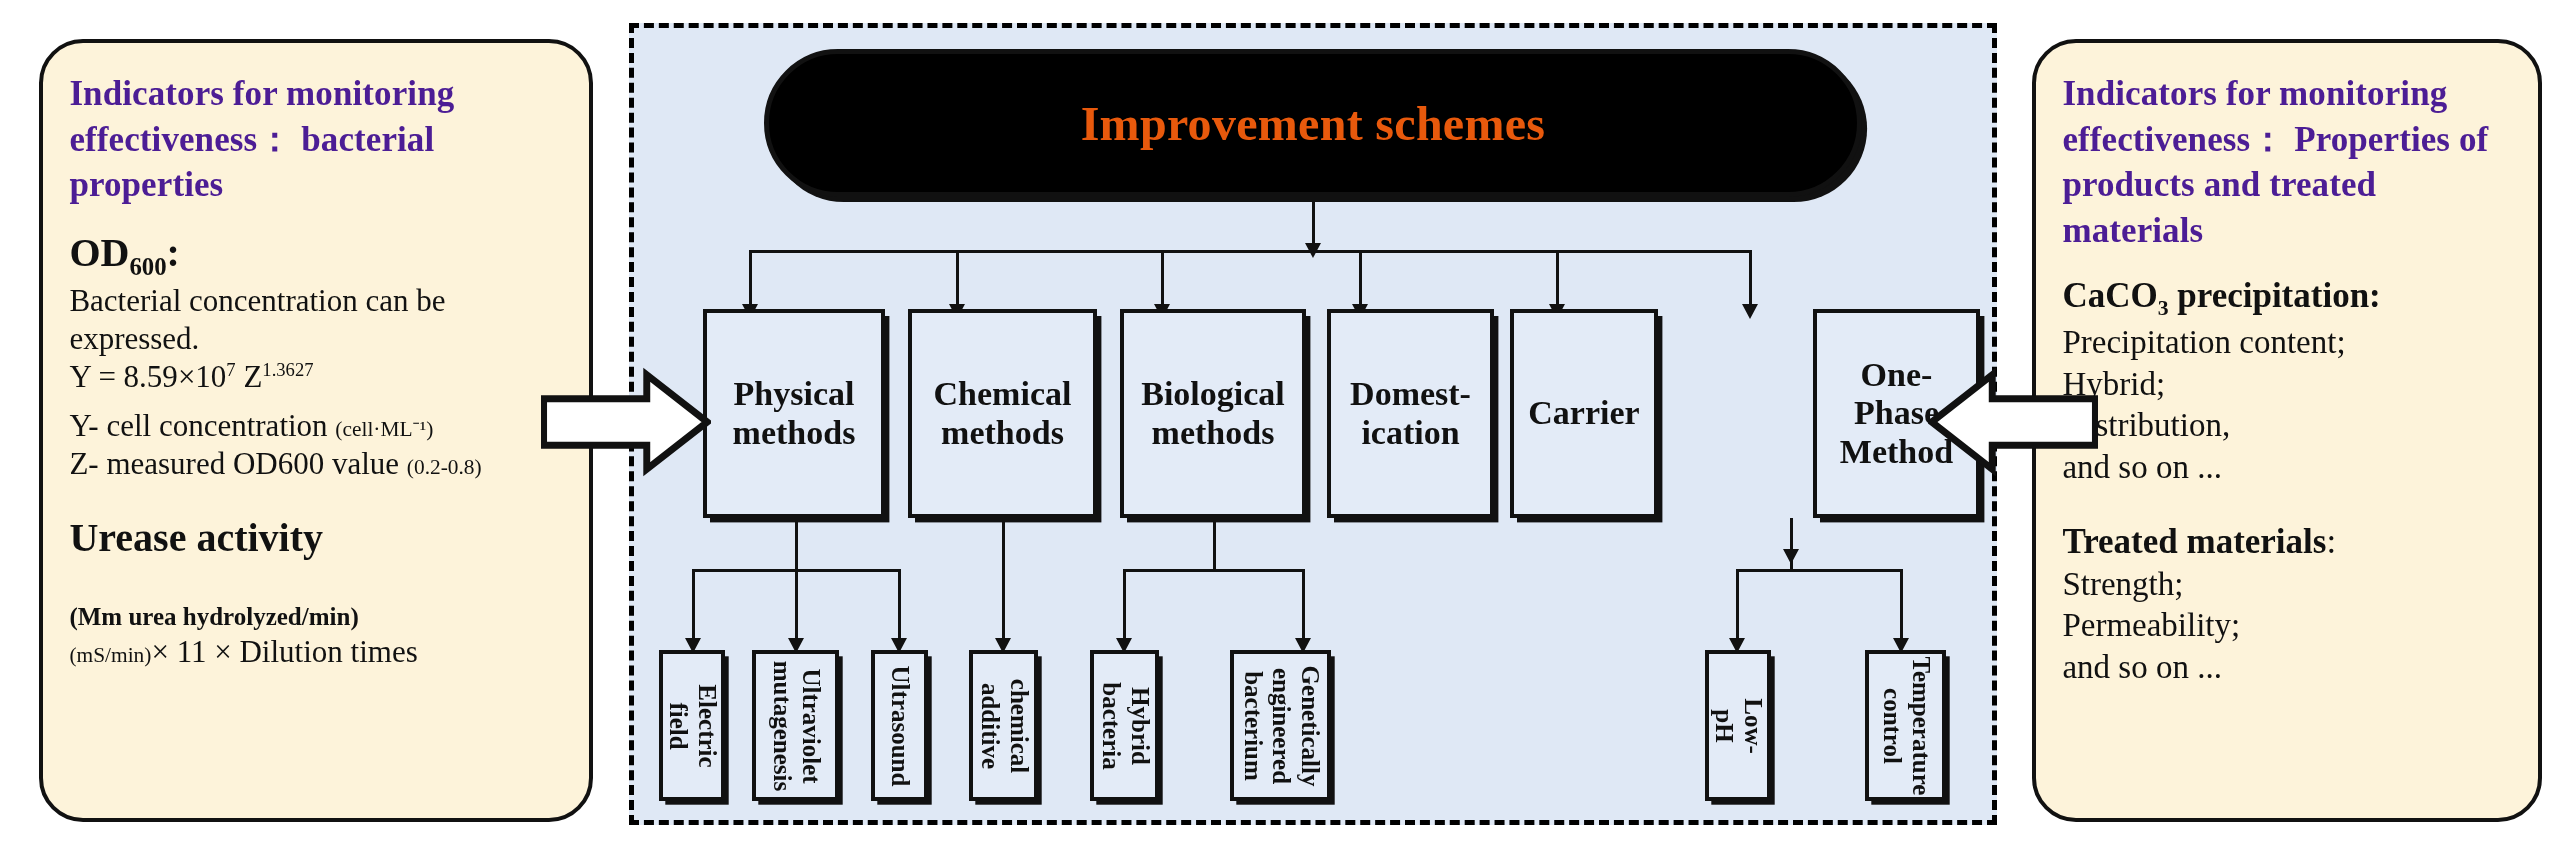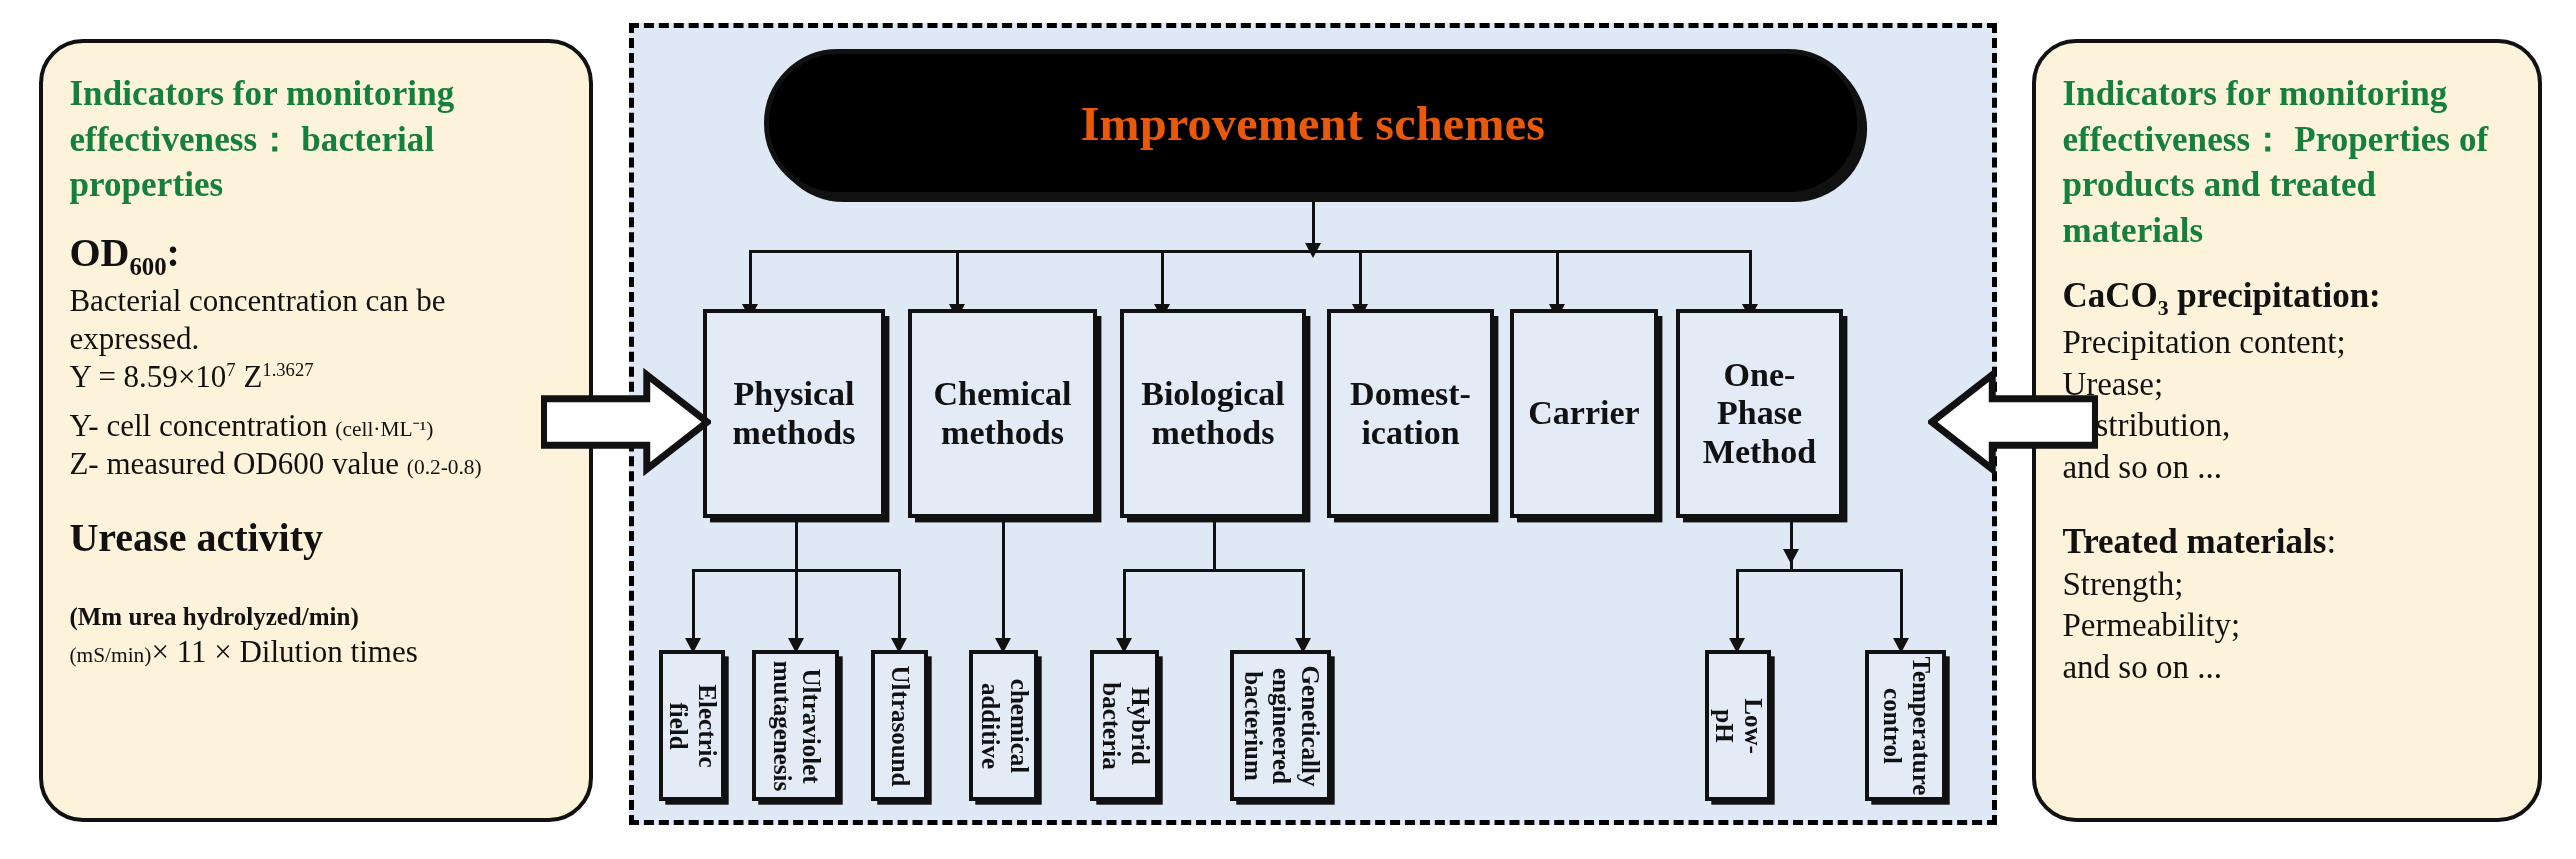--- a/index.html
+++ b/index.html
@@ -16,21 +16,21 @@
     background:#fdf3da;
     border:4.4px solid #111;
     border-radius:44px;
     box-sizing:border-box;
     padding:28px 21.4px 19px 26.4px;
   }
   #left-panel{left:39px;top:39px;width:554px;height:783px;}
   #right-panel{left:2032px;top:39px;width:510px;height:783px;}
 
   .panel-head{
-    color:#15803d;font-weight:bold;line-height:1.30;
+    color:#4c1d95;font-weight:bold;line-height:1.30;
     letter-spacing:0.1px;margin:0 0 21.4px 0;
   }
   #left-panel .panel-head{font-size:35px;}
   #right-panel .panel-head{font-size:35px;}
 
   .blk{margin:0 0 2.5px 0;}
   .bold-head{font-weight:bold;color:#111;}
   .body-line{color:#111;}
   #left-panel .bold-head{font-size:40px;line-height:1.22;}
   #left-panel .body-line{font-size:31px;line-height:1.22;color:#111;}
@@ -124,21 +124,21 @@
       <div class="body-line"><span class="small-unit">(mS/min)</span><span>× 11 × Dilution times</span></div>
     </div>
   </div>
 
   <div id="right-panel" class="side-panel">
     <div class="panel-head">Indicators for monitoring effectiveness： Properties of products and treated materials</div>
 
     <div class="blk">
       <div class="bold-head"><span>CaCO</span><span class="sub">3</span><span> precipitation:</span></div>
       <div class="body-line">Precipitation content;</div>
-      <div class="body-line">Urease;</div>
+      <div class="body-line">Hybrid;</div>
       <div class="body-line">Distribution,</div>
       <div class="body-line">and so on ...</div>
     </div>
 
     <div class="spacer"></div>
 
     <div class="blk">
       <div class="bold-head"><span>Treated materials</span><span style="font-weight:normal">:</span></div>
       <div class="body-line">Strength;</div>
       <div class="body-line">Permeability;</div>
@@ -177,21 +177,21 @@
 
   <div class="method-box" style="left: 703px; top: 309px; width: 182px; height: 209px; white-space: pre-line;">Physical
 methods</div>
   <div class="method-box" style="left: 908px; top: 309px; width: 189px; height: 209px; white-space: pre-line;">Chemical
 methods</div>
   <div class="method-box" style="left: 1120px; top: 309px; width: 186px; height: 209px; white-space: pre-line;">Biological
 methods</div>
   <div class="method-box" style="left: 1327px; top: 309px; width: 167px; height: 209px; white-space: pre-line;">Domest-
 ication</div>
   <div class="method-box" style="left: 1510px; top: 309px; width: 148px; height: 209px; white-space: pre-line;">Carrier</div>
-  <div class="method-box" style="left: 1676px; top: 309px; width: 167px; height: 209px; white-space: pre-line;">One-
+  <div class="method-box" style="left: 1813px; top: 309px; width: 167px; height: 209px; white-space: pre-line;">One-
 Phase
 Method</div>
 
   <div class="vline" style="left:795px;top:518px;height:53px;"></div>
   <div class="hline" style="left:692px;top:569px;width:208px;"></div>
   <div class="vline" style="left:692px;top:569px;height:74px;"></div>
   <div class="arrowhead" style="left:685px;top:638px;"></div>
   <div class="vline" style="left:795px;top:569px;height:74px;"></div>
   <div class="arrowhead" style="left:788px;top:638px;"></div>
   <div class="vline" style="left:898px;top:569px;height:74px;"></div>

